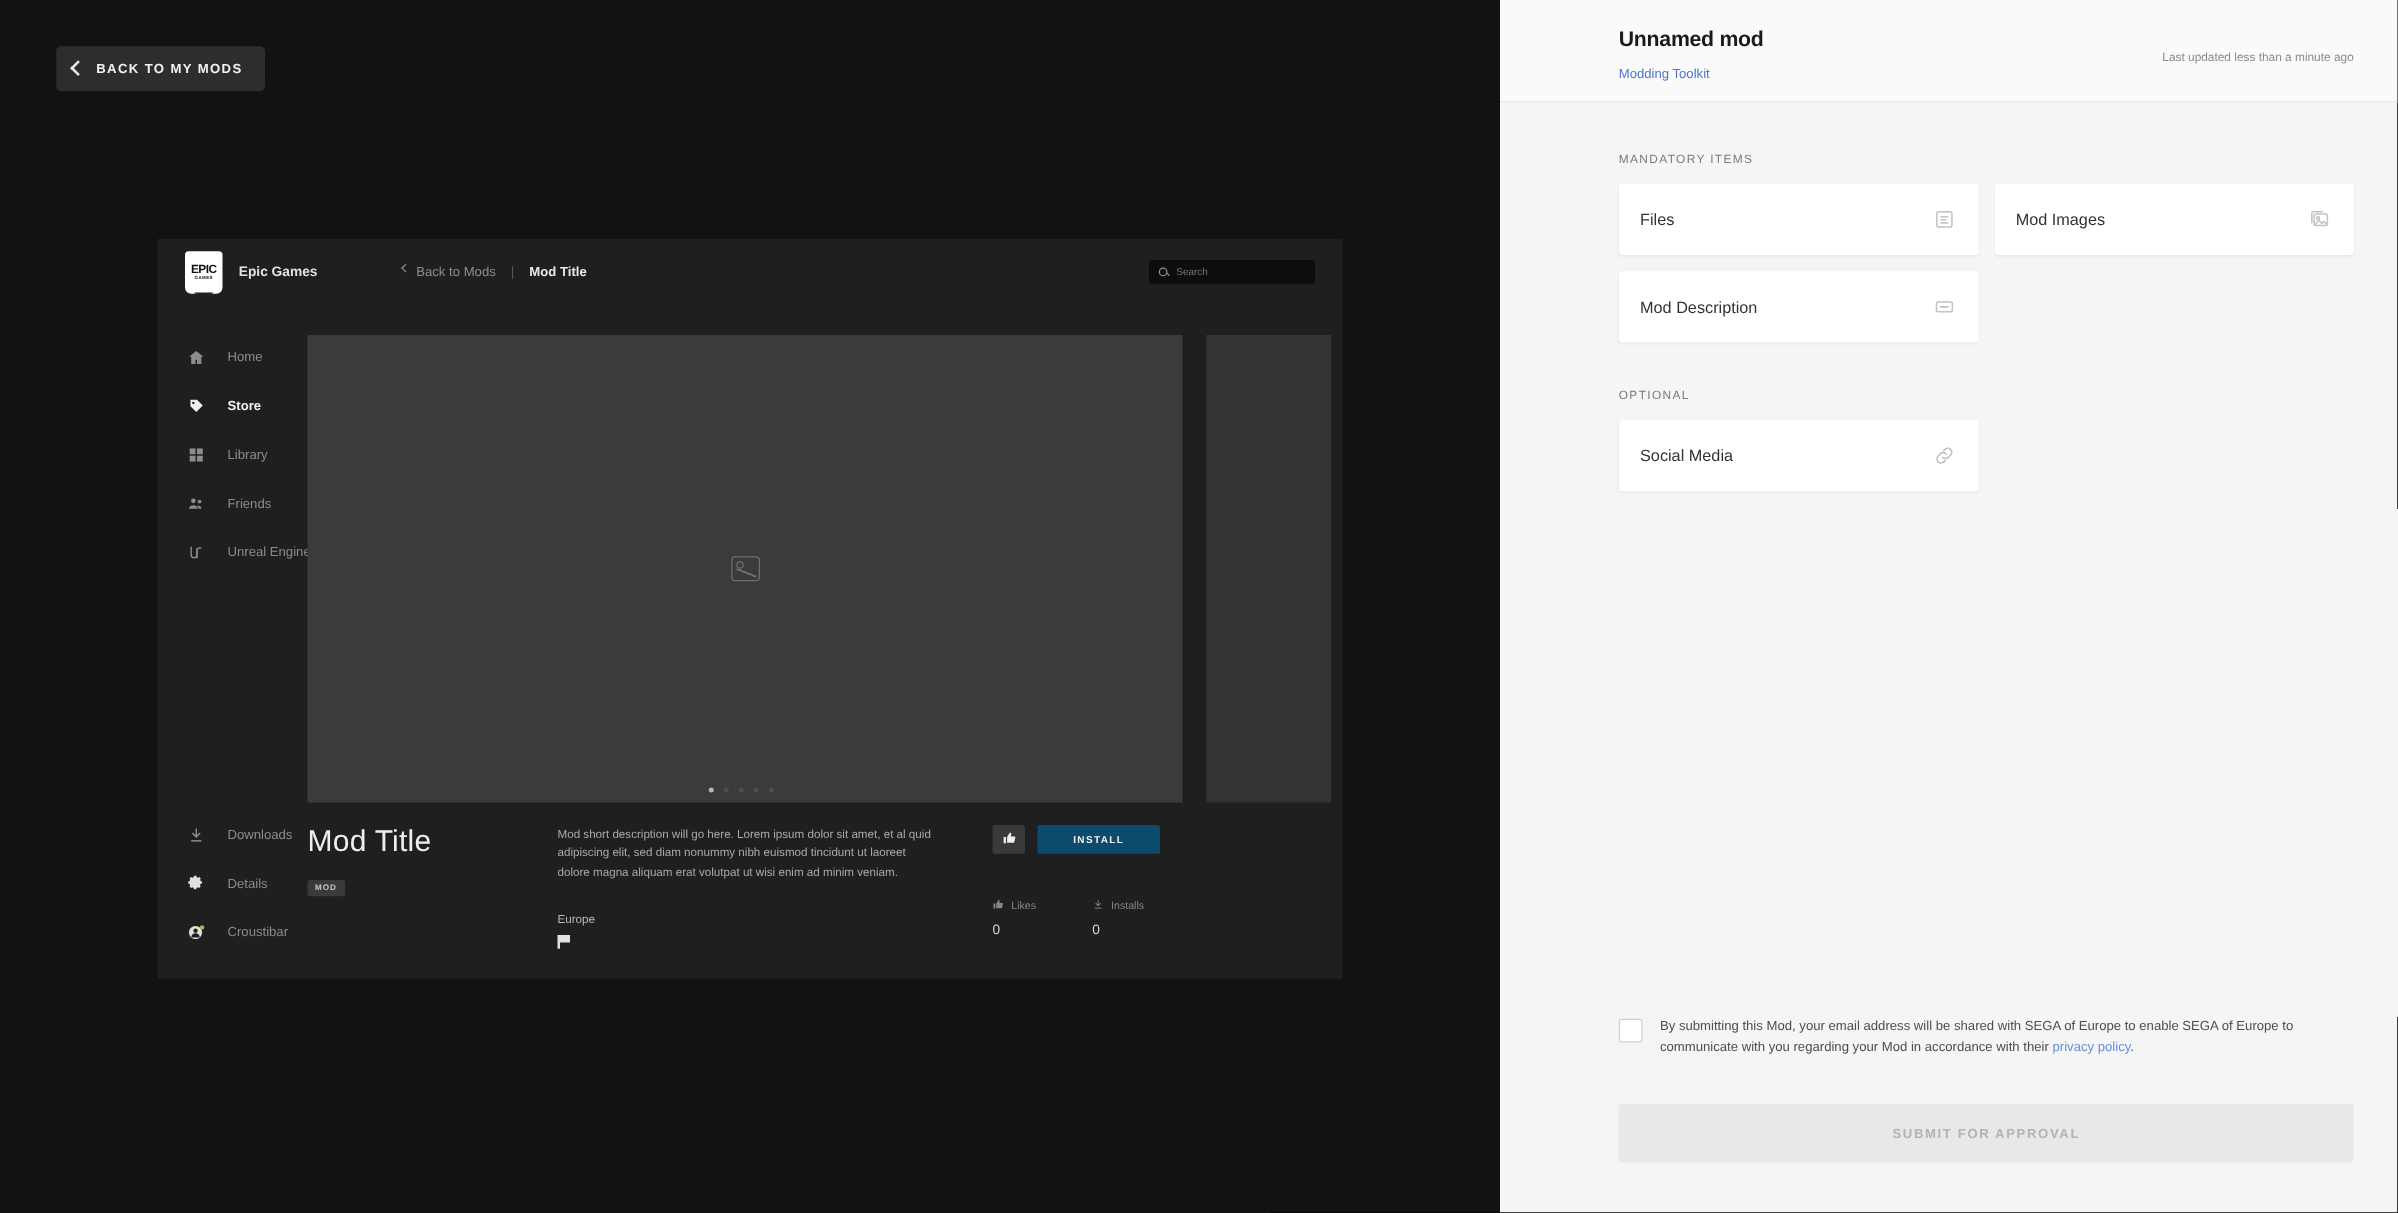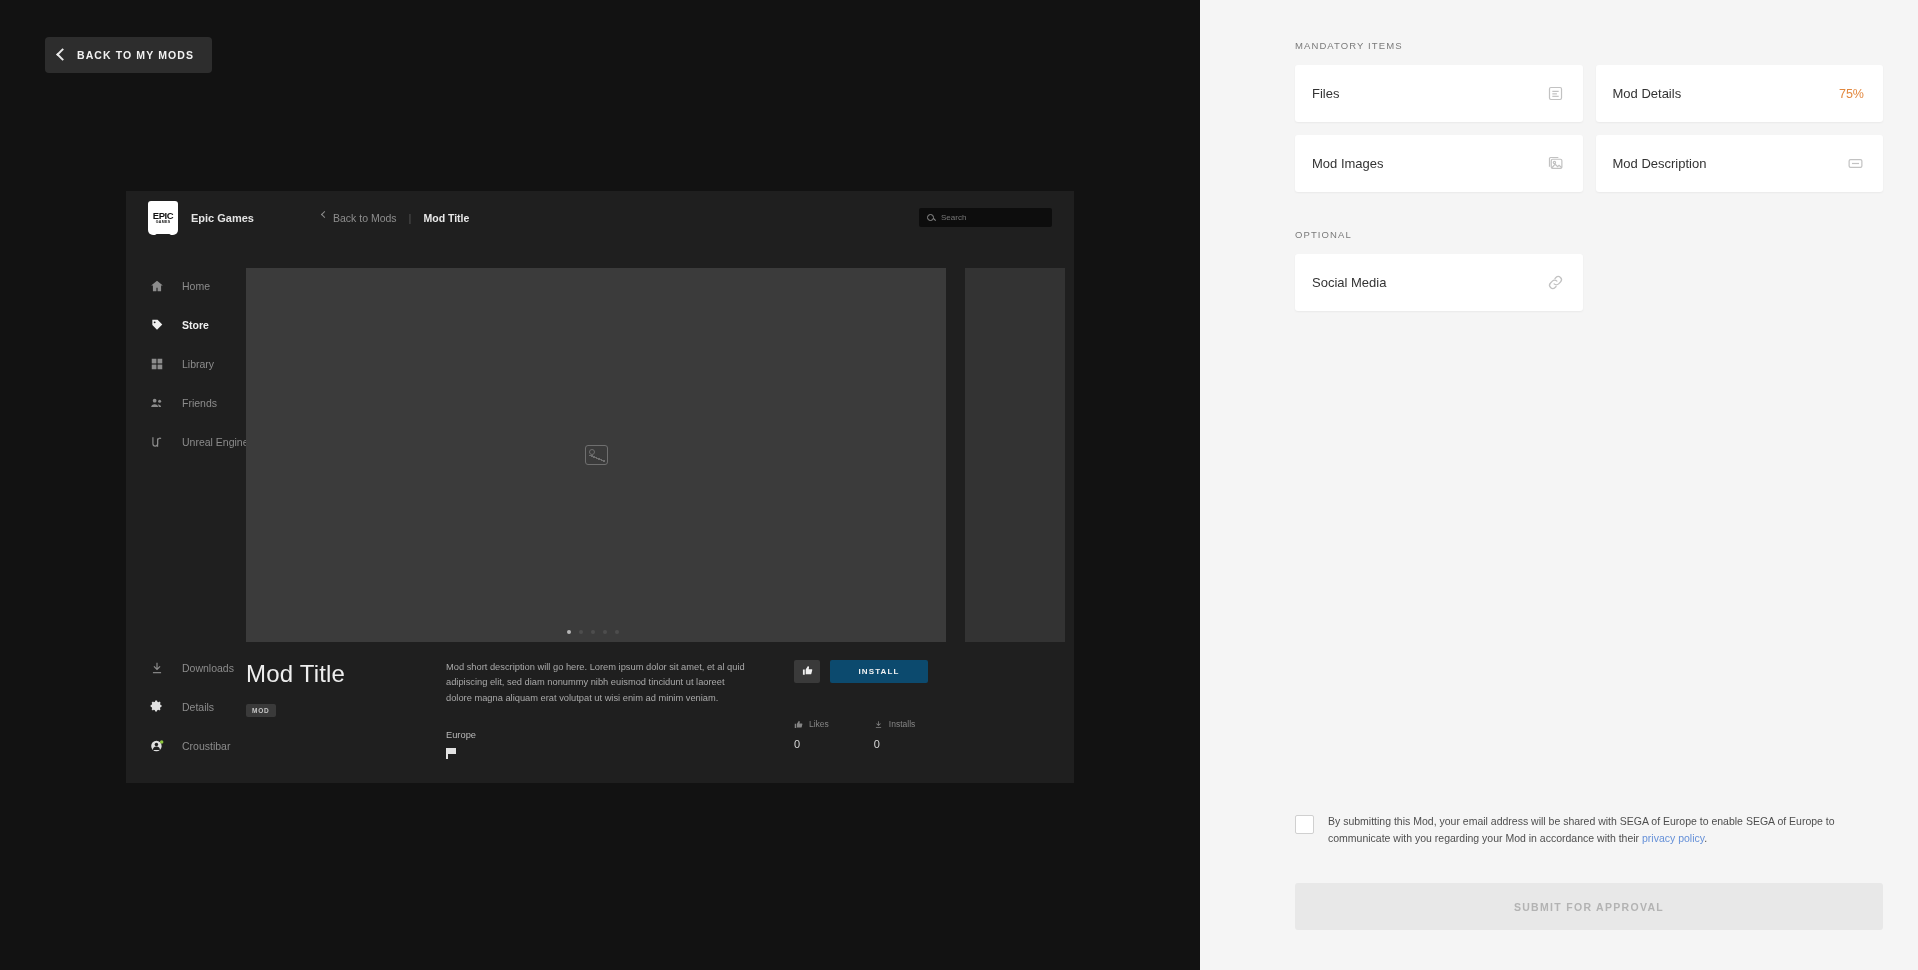--- a/index.html
+++ b/index.html
@@ -344,43 +344,44 @@
             </div>
           </div>
 
         </div>
       </div>
     </div>
   </div>
 
   <div class="right-pane">
 
+    <div class="rp-header">
+      <div class="rp-title">Unnamed mod</div>
+      <div class="rp-sub">Modding Toolkit</div>
+      <div class="rp-updated">Last updated less than a minute ago</div>
+    </div>
 
     <div class="rp-body">
 
       <div class="sec-label">MANDATORY ITEMS</div>
 
       <div class="cards">
 
         <div class="card">
           <span class="nm">Files</span>
           <span class="card-ic">
             <svg width="17" height="17" viewBox="0 0 24 24" fill="none" stroke="#c2c2c2" stroke-width="1.7">
                 <rect x="3.5" y="3.5" width="17" height="17" rx="2"></rect>
                 <line x1="7.5" y1="9" x2="16.5" y2="9"></line>
                 <line x1="7.5" y1="12.5" x2="14" y2="12.5"></line>
                 <line x1="7.5" y1="16" x2="16.5" y2="16"></line>
               </svg>
           </span>
         </div>
 
-        <div class="card">
-          <span class="nm">Mod Details</span>
-          <span class="pct">75%</span>
-        </div>
 
         <div class="card">
           <span class="nm">Mod Images</span>
           <span class="card-ic">
             <svg width="17" height="17" viewBox="0 0 24 24" fill="none" stroke="#c2c2c2" stroke-width="1.7">
                 <rect x="6" y="6" width="15" height="13" rx="2"></rect>
                 <path d="M3.5 16.5V5a1.5 1.5 0 0 1 1.5-1.5h11"></path>
                 <circle cx="10.5" cy="10.5" r="1.6"></circle>
                 <path d="M7 18l4.5-5 3.5 3.5 2-2L21 18"></path>
               </svg>

